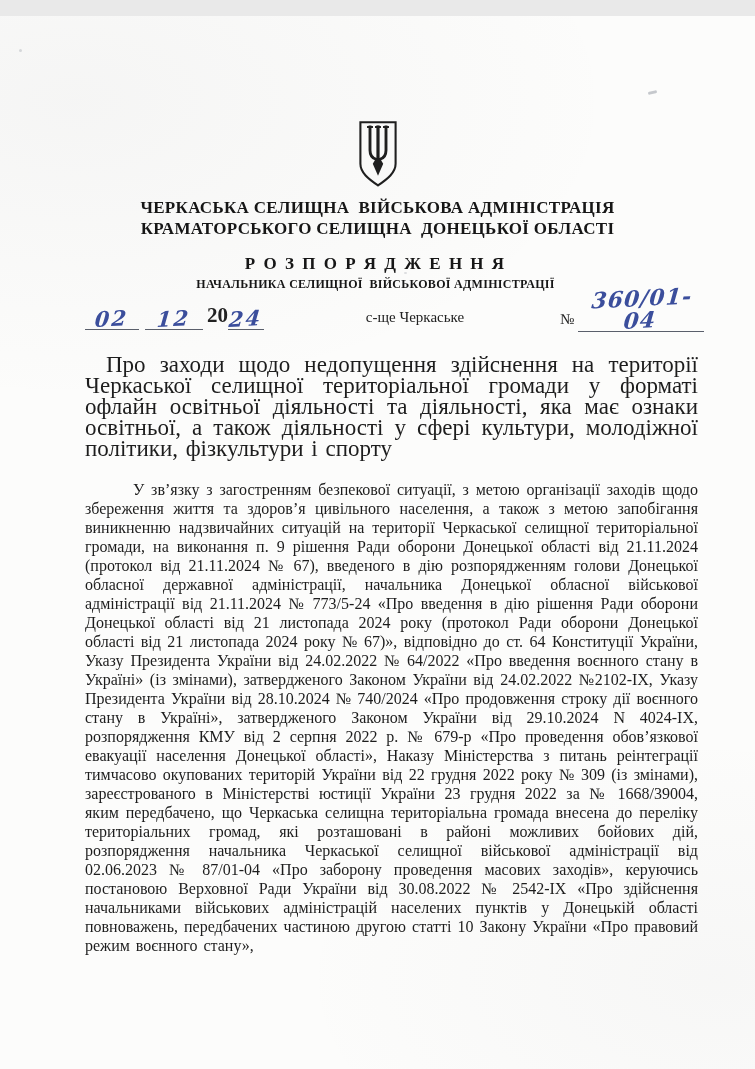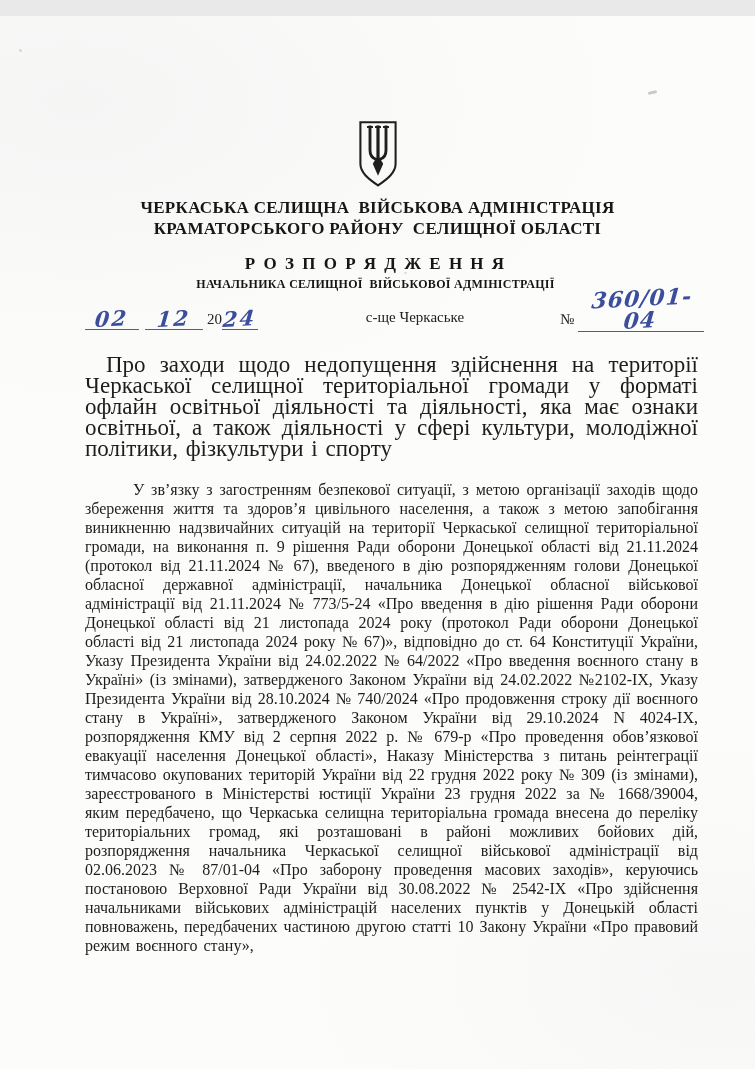--- a/index.html
+++ b/index.html
@@ -39,21 +39,21 @@
   .blank{
     display:inline-block;border-bottom:1.6px solid #5a5f6b;
     text-align:center;line-height:1;
   }
   .hw{
     font-family:"DejaVu Serif", serif;font-style:italic;font-weight:bold;
     color:#3b4e9c;display:inline-block;transform:rotate(-3deg) skewX(-8deg);
   }
   .blank-day{width:54px;}
   .blank-month{width:58px;margin-left:6px;}
-  .printed-20{margin-left:4px;padding-bottom:2px;font-size:15px;color:#222;}
+  .printed-20{margin-left:4px;padding-bottom:2px;font-size:21px;color:#222;font-weight:bold;}
   .blank-year{width:36px;}
   .hw-date{font-size:21px;letter-spacing:2px;padding-bottom:0px;}
   .place{
     position:absolute;left:300px;bottom:8px;width:230px;text-align:center;
     font-size:15px;color:#222;font-family:Liberation Serif, serif;
   }
   .number-group{position:absolute;left:560px;bottom:2px;display:flex;align-items:flex-end;}
   .number-label{font-size:15px;color:#222;padding-bottom:4px;}
   .blank-number{width:126px;margin-left:4px;}
   .hw-number{font-size:22px;letter-spacing:1px;}
@@ -89,21 +89,21 @@
         <path d="M20 9 V38 C20 45.5 24 48.5 28 49.5" stroke-width="3.6"></path>
         <path d="M40 9 V38 C40 45.5 36 48.5 32 49.5" stroke-width="3.6"></path>
         <path d="M17.5 9 H22.5 M27.5 9 H32.5 M37.5 9 H42.5" stroke-width="2.4"></path>
       </g>
       <path d="M30 44 L23.5 55 L30 70 L36.5 55 Z" fill="#1f1f1f"></path>
     </svg>
   </div>
 
   <div class="org-block">
     <div class="pre">ЧЕРКАСЬКА СЕЛИЩНА  ВІЙСЬКОВА АДМІНІСТРАЦІЯ</div>
-    <div class="pre">КРАМАТОРСЬКОГО РАЙОНУ  СЕЛИЩНОЇ ОБЛАСТІ</div>
+    <div class="pre">КРАМАТОРСЬКОГО СЕЛИЩНА  ДОНЕЦЬКОЇ ОБЛАСТІ</div>
   </div>
 
   <div class="title-block">
     <div class="doc-type pre">Р О З П О Р Я Д Ж Е Н Н Я</div>
     <div class="doc-issuer pre">НАЧАЛЬНИКА СЕЛИЩНОЇ  ВІЙСЬКОВОЇ АДМІНІСТРАЦІЇ</div>
   </div>
 
   <div class="dateline">
     <div class="date-left">
       <span class="blank blank-day"><span class="hw hw-date">02</span></span>

